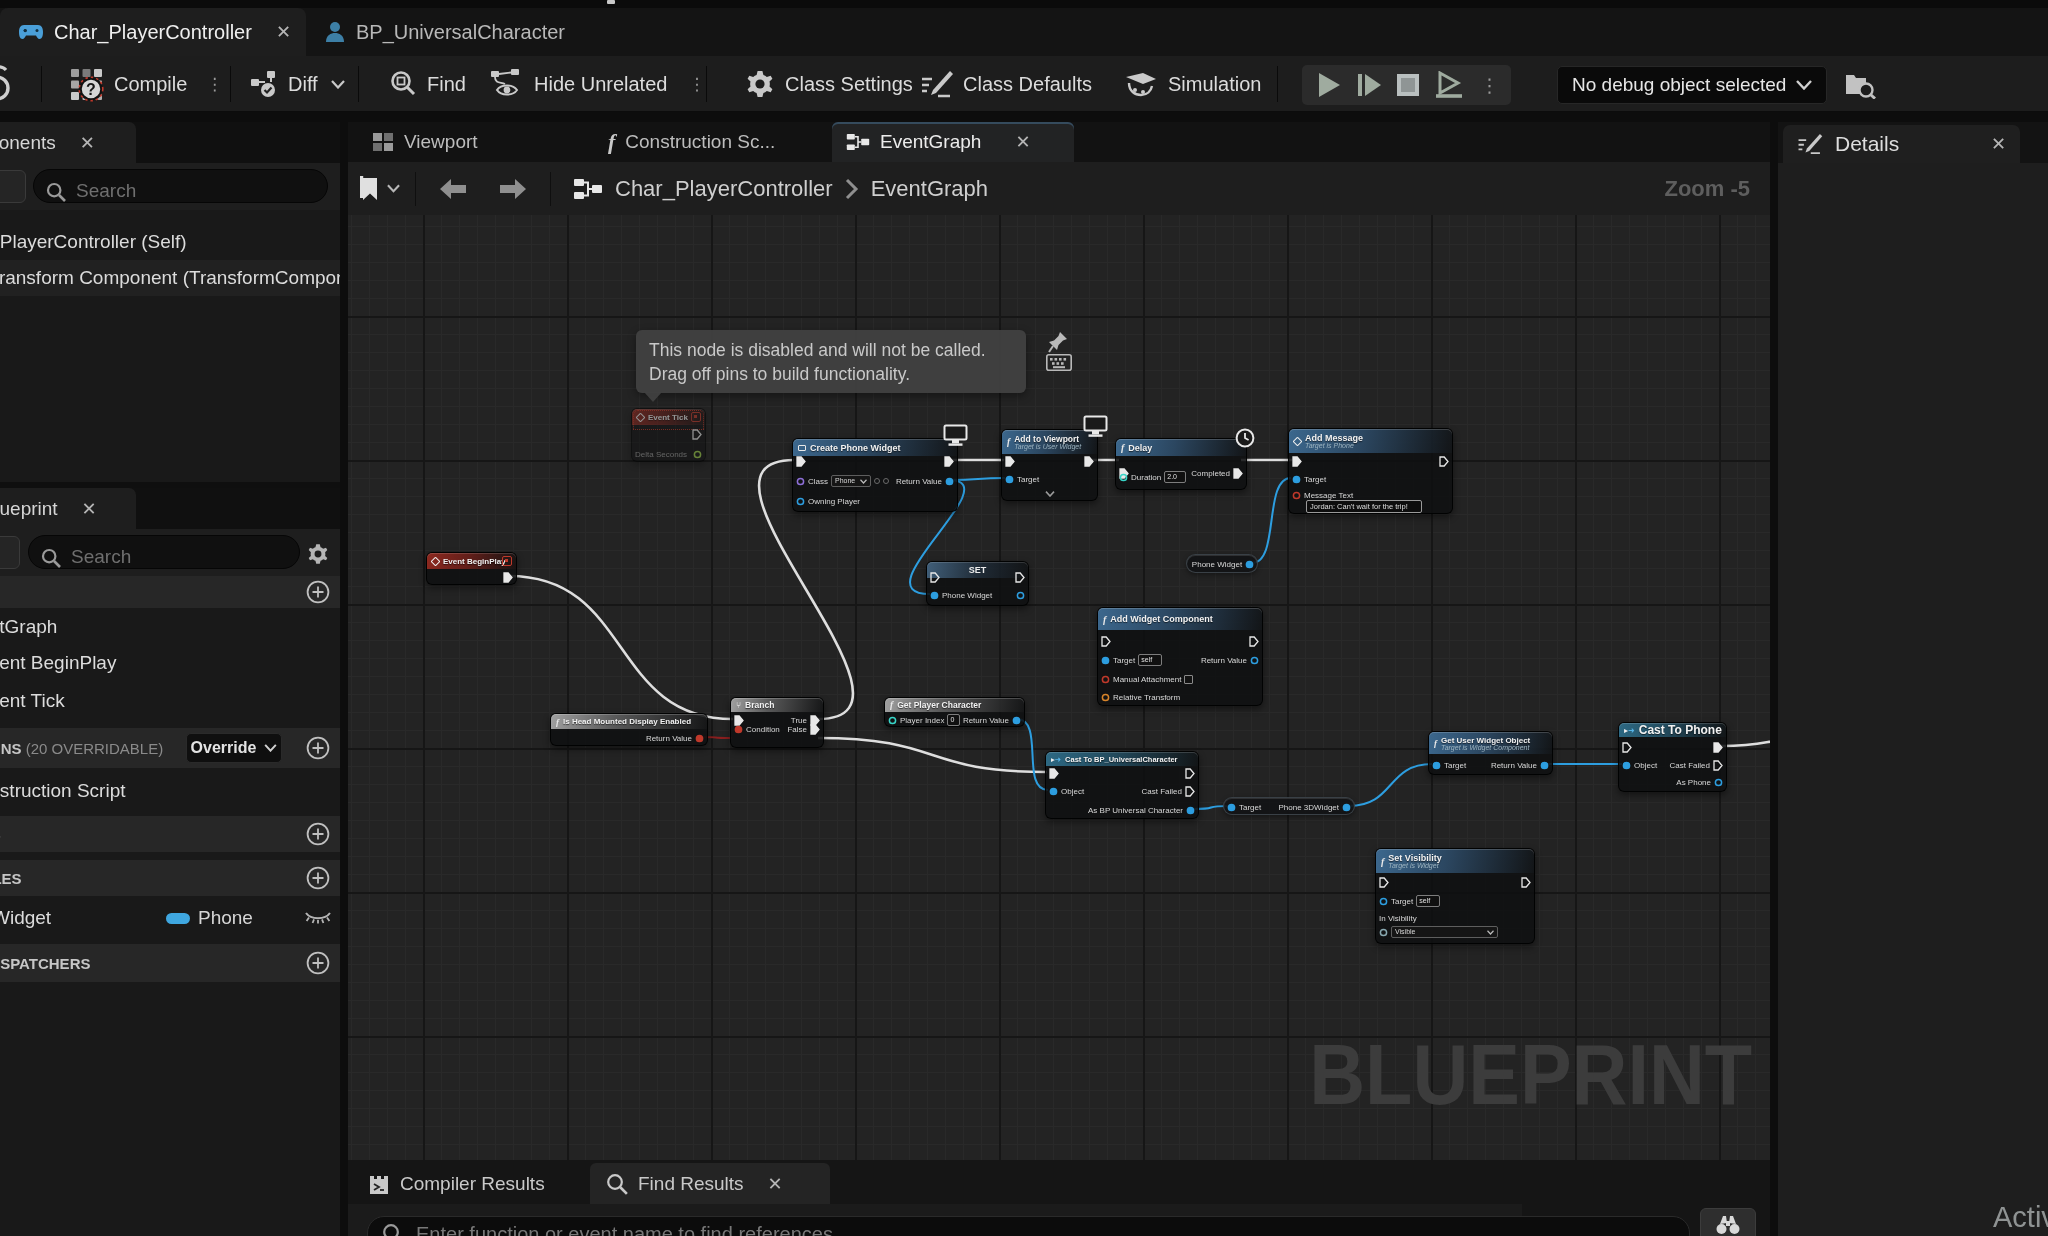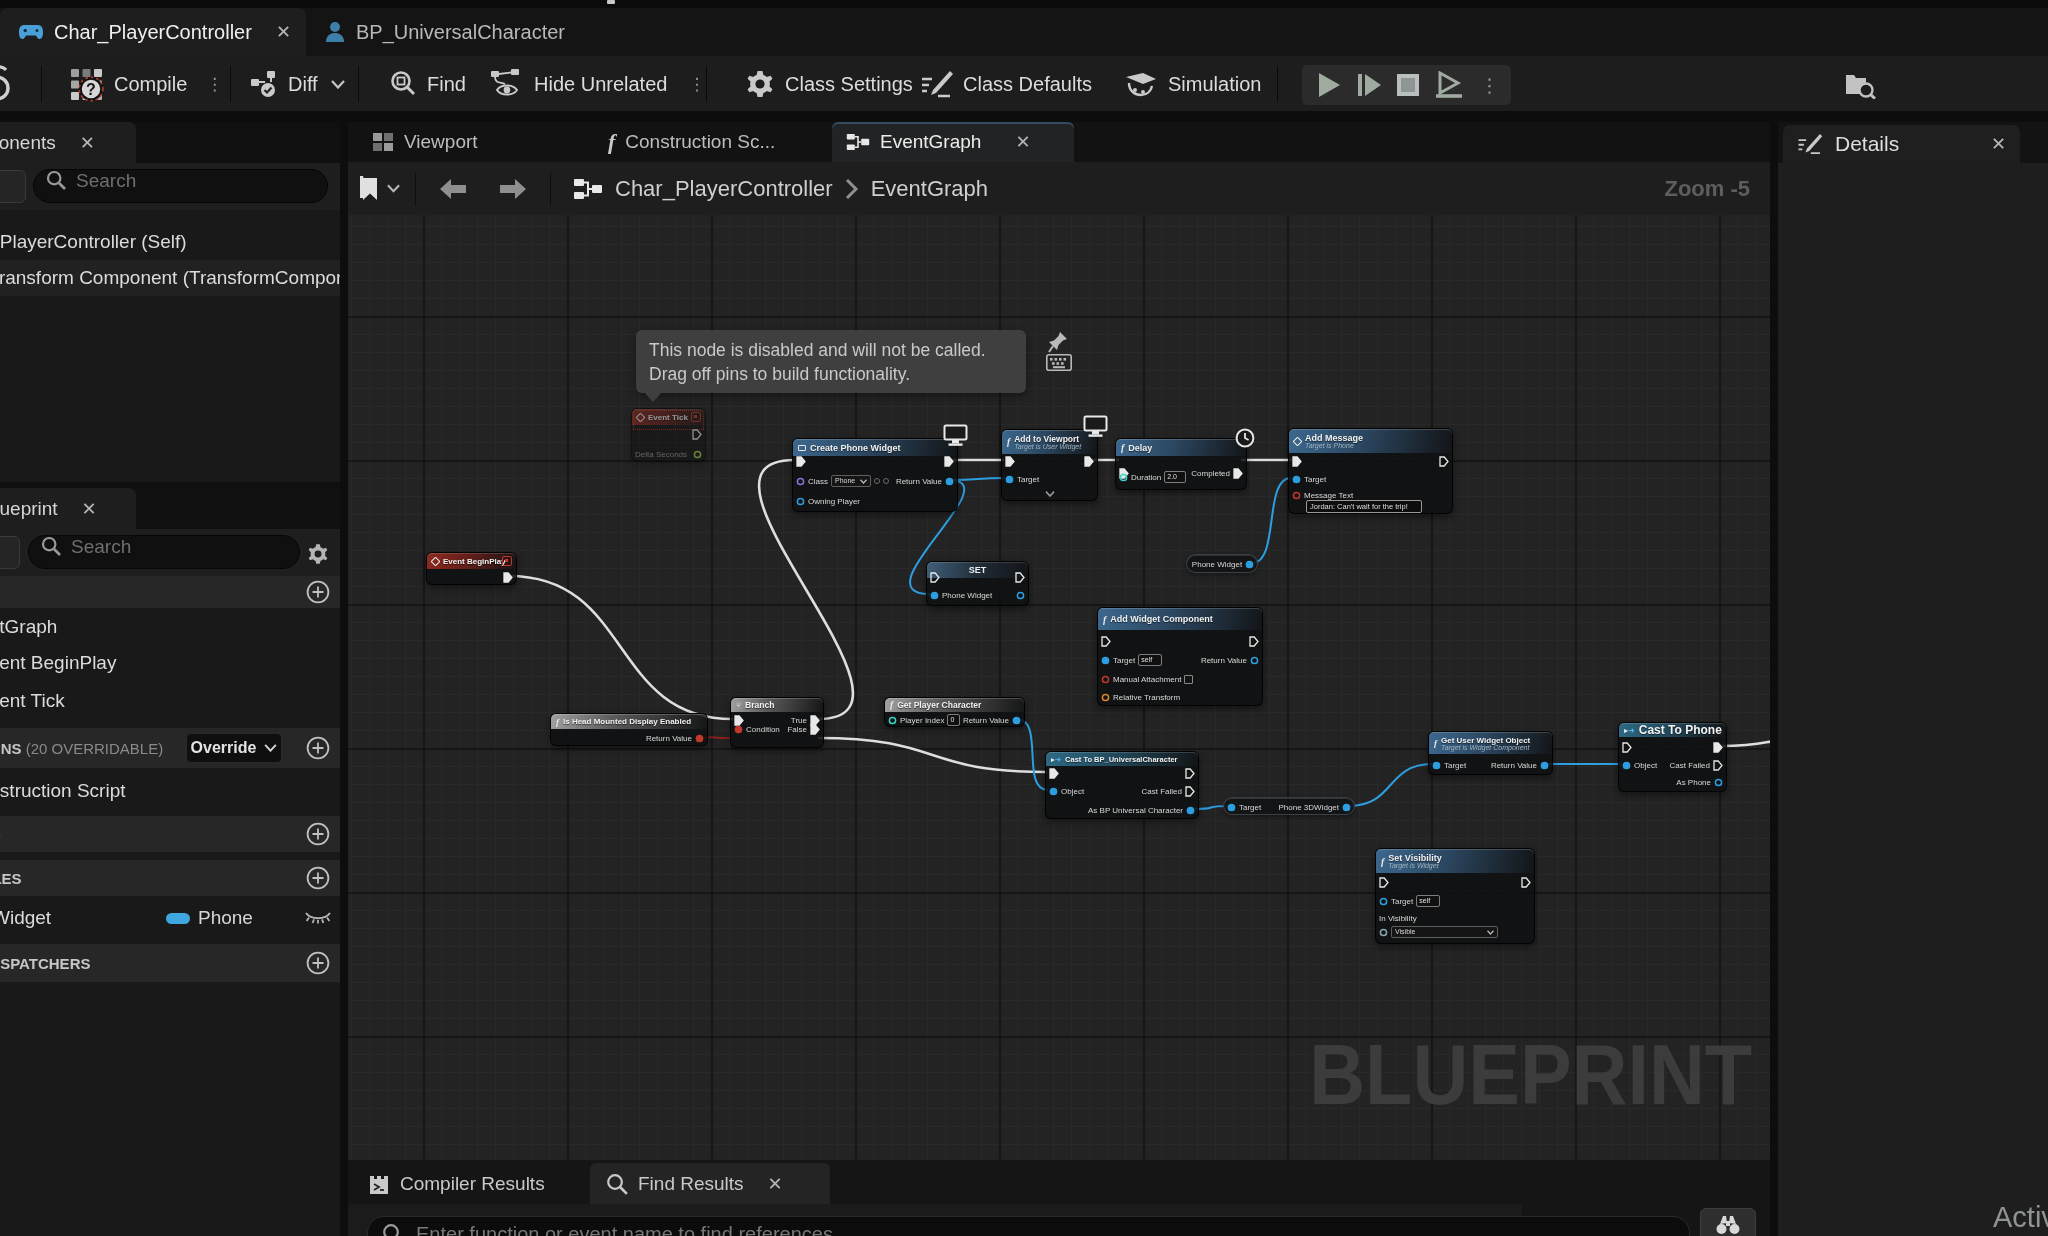--- a/index.html
+++ b/index.html
@@ -24,21 +24,21 @@
   #dbg-select { position:absolute; left:1557px; top:10px; width:270px; height:38px; background:#0a0a0a; border:1px solid #272727; border-radius:5px; display:flex; align-items:center; justify-content:space-between; padding:0 14px; color:#e6e6e6; font-size:19px; white-space:nowrap; }
   #playgroup { position:absolute; left:1302px; top:9px; width:209px; height:40px; background:#2b2b2b; border-radius:5px; display:flex; align-items:center; }
 
   
   #gapband { position:absolute; left:0; top:112px; width:2048px; height:10px; background:#0d0d0d; }
 
   #left-panel { position:absolute; left:0; top:122px; width:340px; height:1114px; background:#191919; overflow:hidden; }
   .ptabrow { position:absolute; left:0; width:340px; height:41px; background:#101010; }
   .ptab { position:absolute; top:0; height:41px; background:#1e1e1e; border-radius:7px 7px 0 0; display:flex; align-items:center; font-size:19px; color:#d6d6d6; padding:0 16px; gap:22px; }
   .searchrow { position:absolute; left:0; width:340px; height:47px; background:#1e1e1e; }
-  .searchbox { position:absolute; background:#101010; border:1px solid #060606; border-radius:17px; height:34px; display:flex; align-items:flex-start; gap:10px; padding:0 12px; }
+  .searchbox { position:absolute; background:#101010; border:1px solid #060606; border-radius:17px; height:34px; display:flex; align-items:flex-end; gap:10px; padding:0 12px; }
   .searchbox .ph { color:#6f6f6f; font-size:19px; }
   .frag-btn { position:absolute; background:#252525; border:1px solid #3a3a3a; border-radius:0 6px 6px 0; }
   .treerow { position:absolute; left:0; width:340px; display:flex; align-items:center; color:#dcdcdc; font-size:19px; white-space:nowrap; }
   .secheader { position:absolute; left:0; width:340px; background:#272727; display:flex; align-items:center; color:#cfcfcf; }
   .secheader .slabel { font-size:15px; font-weight:bold; color:#c6c6c6; white-space:nowrap; }
   .secheader .ssuffix { font-size:15px; color:#8a8a8a; font-weight:normal; white-space:pre;text-align:right; }
   .plusbtn { position:absolute; right:10px; width:24px; height:24px; }
   #override-btn { position:absolute; left:186px; top:5px; width:96px; height:30px; background:#0f0f0f; border:1px solid #2a2a2a; border-radius:5px; display:flex; align-items:center; justify-content:center; gap:8px; color:#e3e3e3; font-size:16px; font-weight:bold; }
   .vtype-pill { width:24px; height:11px; border-radius:6px; background:#3fa7e0; }
 
@@ -280,20 +280,26 @@
       </span>
       <span style="margin-left:14px;">
         <svg width="30" height="28" viewBox="0 0 30 28">
             <path d="M6 2 L24 12 L6 22 Z" fill="none" stroke="#9fab9f" stroke-width="3"></path>
             <path d="M2 25 L28 25" stroke="#9fab9f" stroke-width="3.6"></path>
           </svg>
       </span>
       <span class="tdots" style="margin-left:16px;font-size:19px;">⋮</span>
     </div>
 
+    <div id="dbg-select">
+      <span>No debug object selected</span>
+      <svg width="16" height="10" viewBox="0 0 16 10">
+          <path d="M1 1 L8 8.5 L15 1" stroke="#d0d0d0" stroke-width="2.4" fill="none"></path>
+        </svg>
+    </div>
 
     <span class="abs" style="left:1844px;top:13px;">
       <svg width="32" height="30" viewBox="0 0 32 30">
           <path d="M2 6 L2 25 L22 25 L22 9 L12 9 L10 6 Z" fill="#c2c2c2"></path>
           <circle cx="22" cy="21" r="6.5" fill="#1d1d1d" stroke="#c2c2c2" stroke-width="2.4"></circle>
           <path d="M26.5 25.5 L31 29.5" stroke="#c2c2c2" stroke-width="3"></path>
         </svg>
     </span>
   </div>
 

